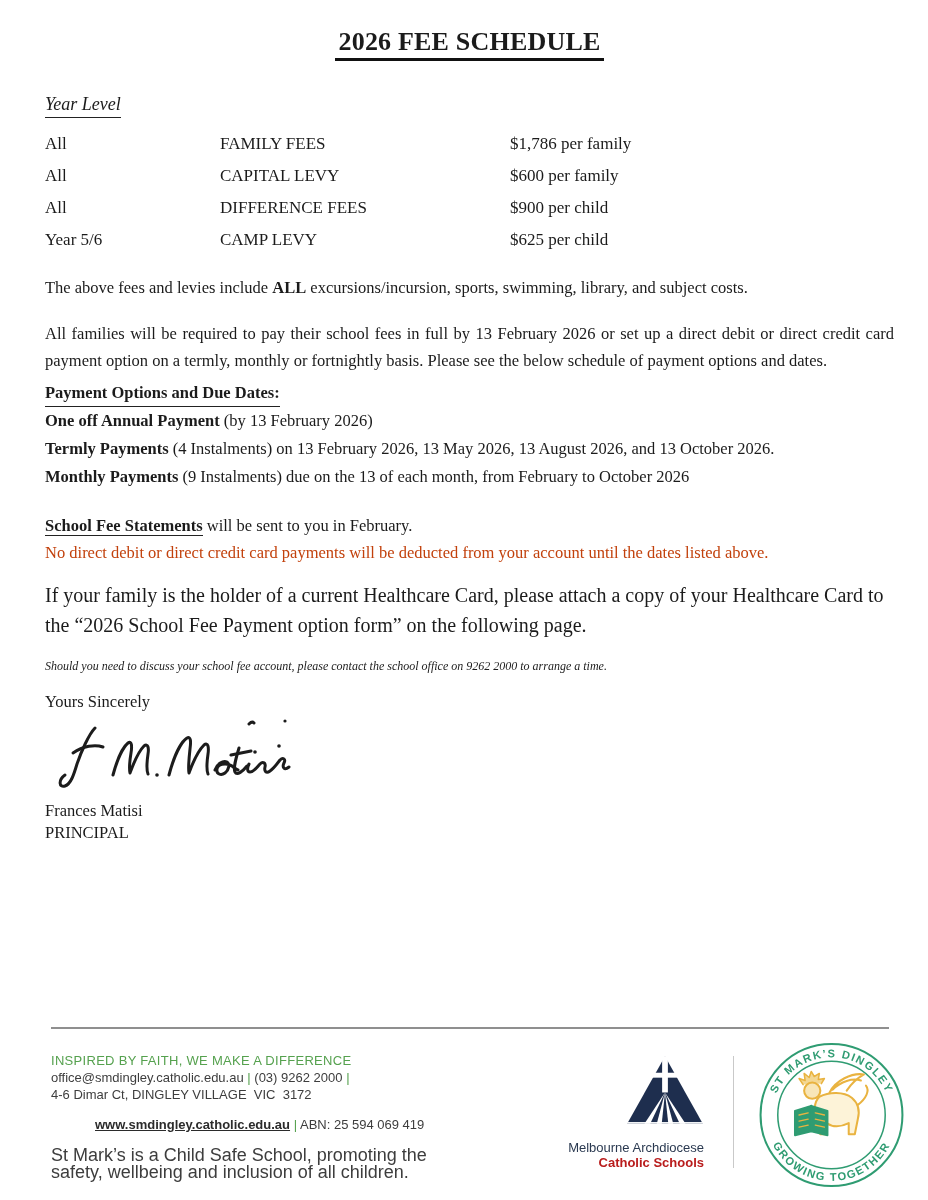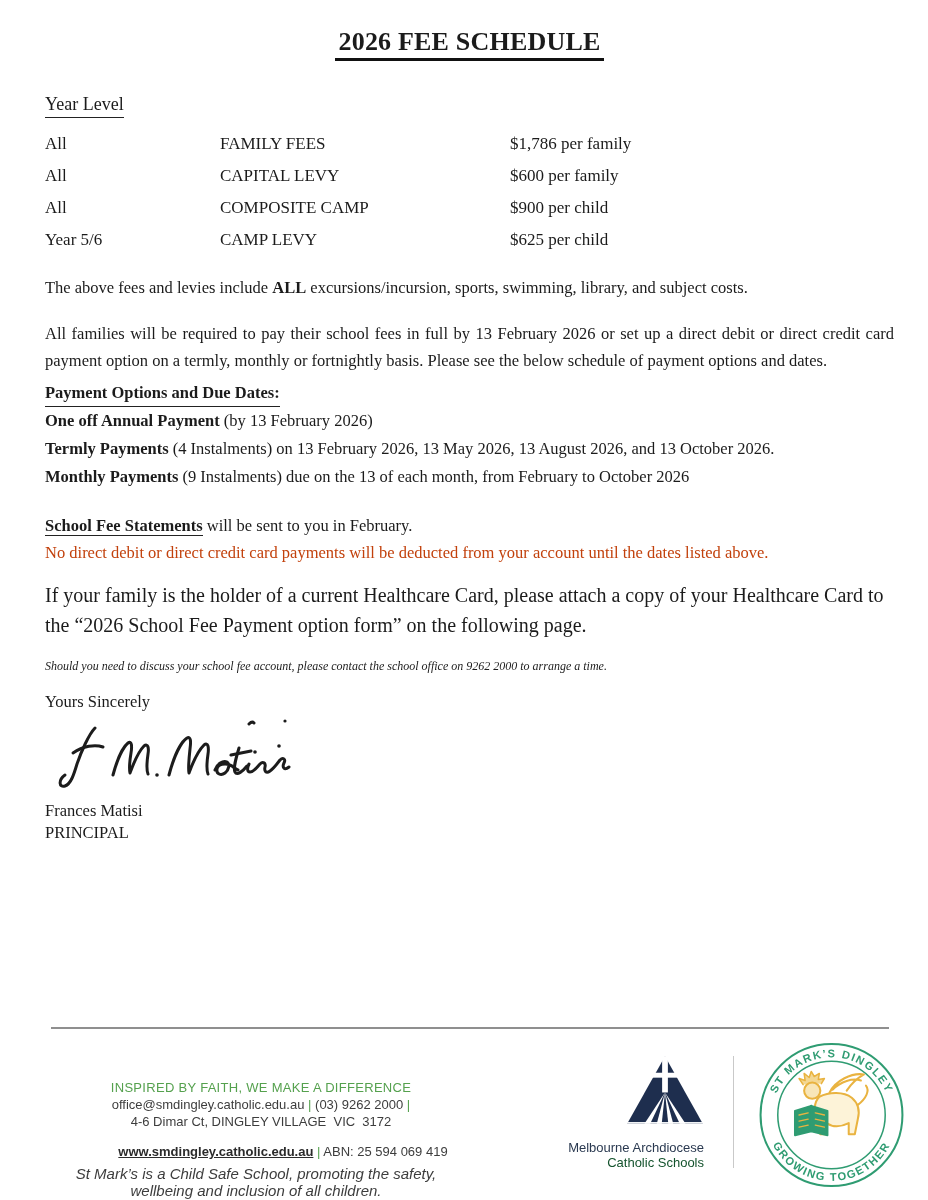--- a/index.html
+++ b/index.html
@@ -13,21 +13,21 @@
 
   .title-wrap { margin-top:27px; text-align:center; }
   .title {
     display:inline-block; font-size:26px; font-weight:bold; line-height:30px;
     border-bottom:3px solid #111; padding:0 3px 1px 3px; letter-spacing:0.2px;
   }
 
   .year-level-wrap { margin-top:31px; }
   .year-level {
     display:inline-block; font-size:18px; line-height:24px;
-    border-bottom:1.5px solid #222; padding-bottom:1px;
+    border-bottom:1.5px solid #222; padding-bottom:1px;font-style:italic;
   }
 
   .fee-table { margin-top:10px; font-size:17px; }
   .fee-row { display:grid; grid-template-columns:175px 290px 1fr; height:32px; align-items:center; }
 
   .para { font-size:16.5px; line-height:27px; text-align:justify; }
   .p-includes { margin-top:18px; }
   .p-full { margin-top:19px; }
 
   .pay-head-wrap { margin-top:7px; }
@@ -45,31 +45,31 @@
   .healthcare { margin-top:14px; font-size:20px; line-height:30px; }
   .contact { margin-top:13px; font-size:12px; line-height:27px;font-style:italic; }
   .yours { margin-top:10px; font-size:16.5px; line-height:24px; }
 
   .signature { margin:0 0 0 8px; display:block; }
   .sig-name { margin-top:6px; font-size:16.5px; line-height:22px; }
 
   .footer-rule { position:absolute; left:51px; top:1027px; width:838px; height:0; border-top:2px solid #8f8f8f; }
 
   .footer { font-family:"Liberation Sans","DejaVu Sans",sans-serif; }
-  .footer-left { position:absolute; left:51px; top:1079px; width:420px;text-align:center; }
+  .footer-left { position:absolute; left:51px; top:1052px; width:420px; }
   .tagline { color:#55a14e; font-size:13px; line-height:17px; letter-spacing:0.3px; }
   .f-line { color:#3d3d3d; font-size:13px; line-height:17px; white-space:pre-wrap; }
   .f-sep { color:#55a14e; }
   .f-web-line { margin-top:13px;margin-left:44px; }
   .f-web { font-weight:bold; text-decoration:underline; color:#2b2b2b; }
-  .child-safe { margin-top:5px; font-style:italic; color:#3d3d3d; font-size:15px; line-height:17px; width:410px; }
+  .child-safe { margin-top:14px; color:#3d3d3d; font-size:18px; line-height:17px; width:410px; }
 
   .macs-block { position:absolute; left:552px; top:1053px; width:152px; text-align:right; }
   .macs-text1 { margin-top:9px; color:#2a3950; font-size:13px; line-height:15px; }
-  .macs-text2 { color:#14532d; font-size:13px; font-weight:normal; line-height:16px; }
+  .macs-text2 { color:#b91c1c; font-size:13px; font-weight:bold; line-height:16px; }
 
   .v-divider { position:absolute; left:733px; top:1056px; height:112px; border-left:1px solid #c9c9c9; }
 
   .crest-block { position:absolute; left:758px; top:1040px; width:148px; height:150px; }
 </style>
 </head>
 <body>
 
 <div class="page">
   <div class="content">
@@ -88,21 +88,21 @@
         <span>FAMILY FEES</span>
         <span>$1,786 per family</span>
       </div>
       <div class="fee-row">
         <span>All</span>
         <span>CAPITAL LEVY</span>
         <span>$600 per family</span>
       </div>
       <div class="fee-row">
         <span>All</span>
-        <span>COMPOSITE CAMP</span>
+        <span>DIFFERENCE FEES</span>
         <span>$900 per child</span>
       </div>
       <div class="fee-row">
         <span>Year 5/6</span>
         <span>CAMP LEVY</span>
         <span>$625 per child</span>
       </div>
     </div>
 
     <p class="para p-includes"><span>The above fees and levies include </span><b>ALL</b><span> excursions/incursion, sports, swimming, library, and subject costs.</span></p>

